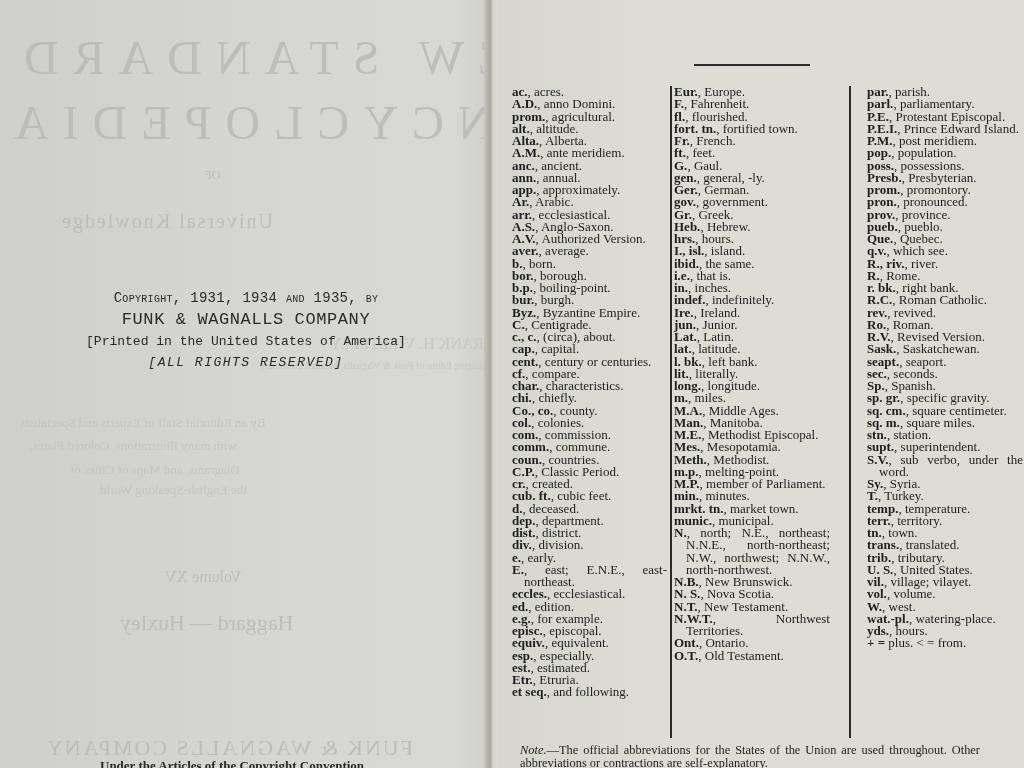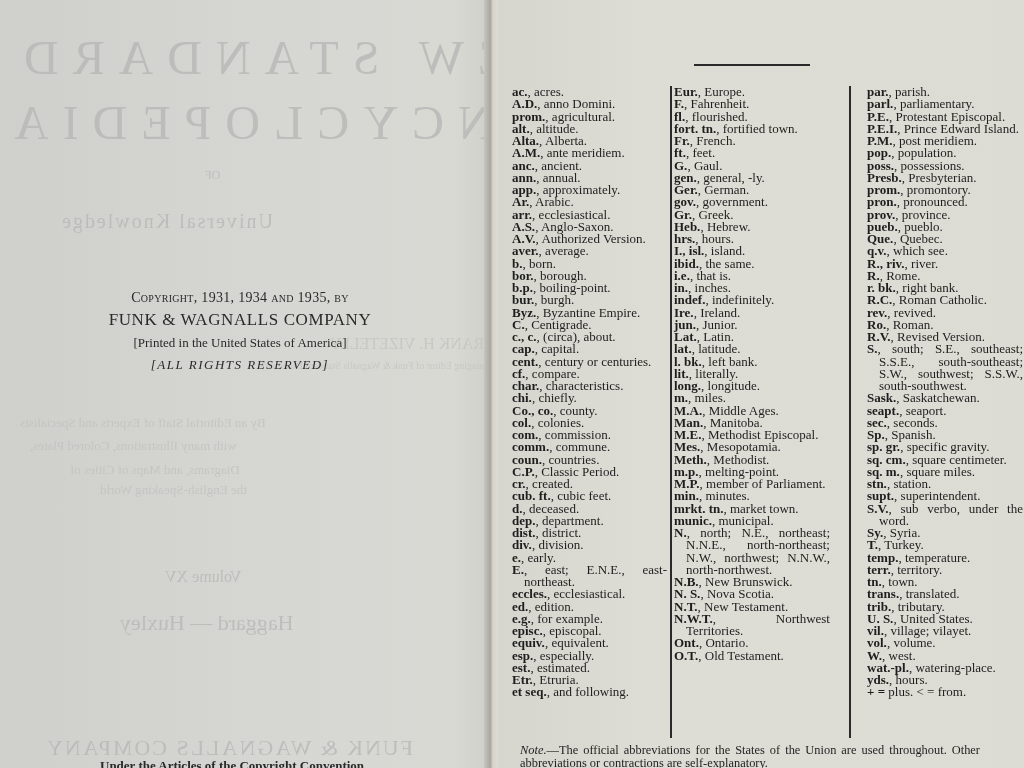--- a/index.html
+++ b/index.html
@@ -35,22 +35,22 @@
   .ghost.g6 { left:260px; top:360px; font-size:10px; color:#c4c5c2; }
   .ghost.g7 { left:20px; top:415px; font-size:13px; color:#c2c3c0; }
   .ghost.g8 { left:30px; top:438px; font-size:13px; color:#c2c3c0; }
   .ghost.g9 { left:70px; top:462px; font-size:13px; color:#c2c3c0; }
   .ghost.g10 { left:100px; top:482px; font-size:13px; color:#c2c3c0; }
   .ghost.g11 { left:165px; top:568px; font-size:16px; }
   .ghost.g12 { left:120px; top:610px; font-size:22px; }
   .ghost.g13 { left:45px; top:735px; font-size:22px; letter-spacing:2px; }
 
   .copyright {
-    position:absolute; left:30px; top:290px; width:420px; text-align:center;
-    color:#2a2a2a; font-family:Liberation Serif, serif;
+    position:absolute; left:36px; top:290px; width:420px; text-align:center;
+    color:#2a2a2a; font-family:Liberation Mono, monospace;
   }
   .copyright .c1 { font-size:14px; font-variant:small-caps; letter-spacing:.3px; margin-bottom:4px; }
   .copyright .c2 { font-size:17px; letter-spacing:.6px; margin-bottom:5px; }
   .copyright .c3 { font-size:13px; margin-bottom:6px; }
   .copyright .c4 { font-size:13px; font-style:italic; letter-spacing:1.5px; }
   .bottom-left {
     position:absolute; left:100px; top:758px; font-size:13px; font-weight:bold;
     color:#2a2a2a; font-family:"Liberation Serif", serif; white-space:nowrap;
   }
 
@@ -219,21 +219,20 @@
       <p class="entry"><span class="abbr">pueb.</span><span>, </span><span>pueblo.</span></p>
       <p class="entry"><span class="abbr">Que.</span><span>, </span><span>Quebec.</span></p>
       <p class="entry"><span class="abbr">q.v.</span><span>, </span><span>which see.</span></p>
       <p class="entry"><span class="abbr">R., riv.</span><span>, </span><span>river.</span></p>
       <p class="entry"><span class="abbr">R.</span><span>, </span><span>Rome.</span></p>
       <p class="entry"><span class="abbr">r. bk.</span><span>, </span><span>right bank.</span></p>
       <p class="entry"><span class="abbr">R.C.</span><span>, </span><span>Roman Catholic.</span></p>
       <p class="entry"><span class="abbr">rev.</span><span>, </span><span>revived.</span></p>
       <p class="entry"><span class="abbr">Ro.</span><span>, </span><span>Roman.</span></p>
       <p class="entry"><span class="abbr">R.V.</span><span>, </span><span>Revised Version.</span></p>
-      <p class="entry"><span class="abbr">S.</span><span>, </span><span>south; S.E., southeast; S.S.E., south-southeast; S.W., southwest; S.S.W., south-southwest.</span></p>
       <p class="entry"><span class="abbr">Sask.</span><span>, </span><span>Saskatchewan.</span></p>
       <p class="entry"><span class="abbr">seapt.</span><span>, </span><span>seaport.</span></p>
       <p class="entry"><span class="abbr">sec.</span><span>, </span><span>seconds.</span></p>
       <p class="entry"><span class="abbr">Sp.</span><span>, </span><span>Spanish.</span></p>
       <p class="entry"><span class="abbr">sp. gr.</span><span>, </span><span>specific gravity.</span></p>
       <p class="entry"><span class="abbr">sq. cm.</span><span>, </span><span>square centimeter.</span></p>
       <p class="entry"><span class="abbr">sq. m.</span><span>, </span><span>square miles.</span></p>
       <p class="entry"><span class="abbr">stn.</span><span>, </span><span>station.</span></p>
       <p class="entry"><span class="abbr">supt.</span><span>, </span><span>superintendent.</span></p>
       <p class="entry"><span class="abbr">S.V.</span><span>, </span><span>sub verbo, under the word.</span></p>

